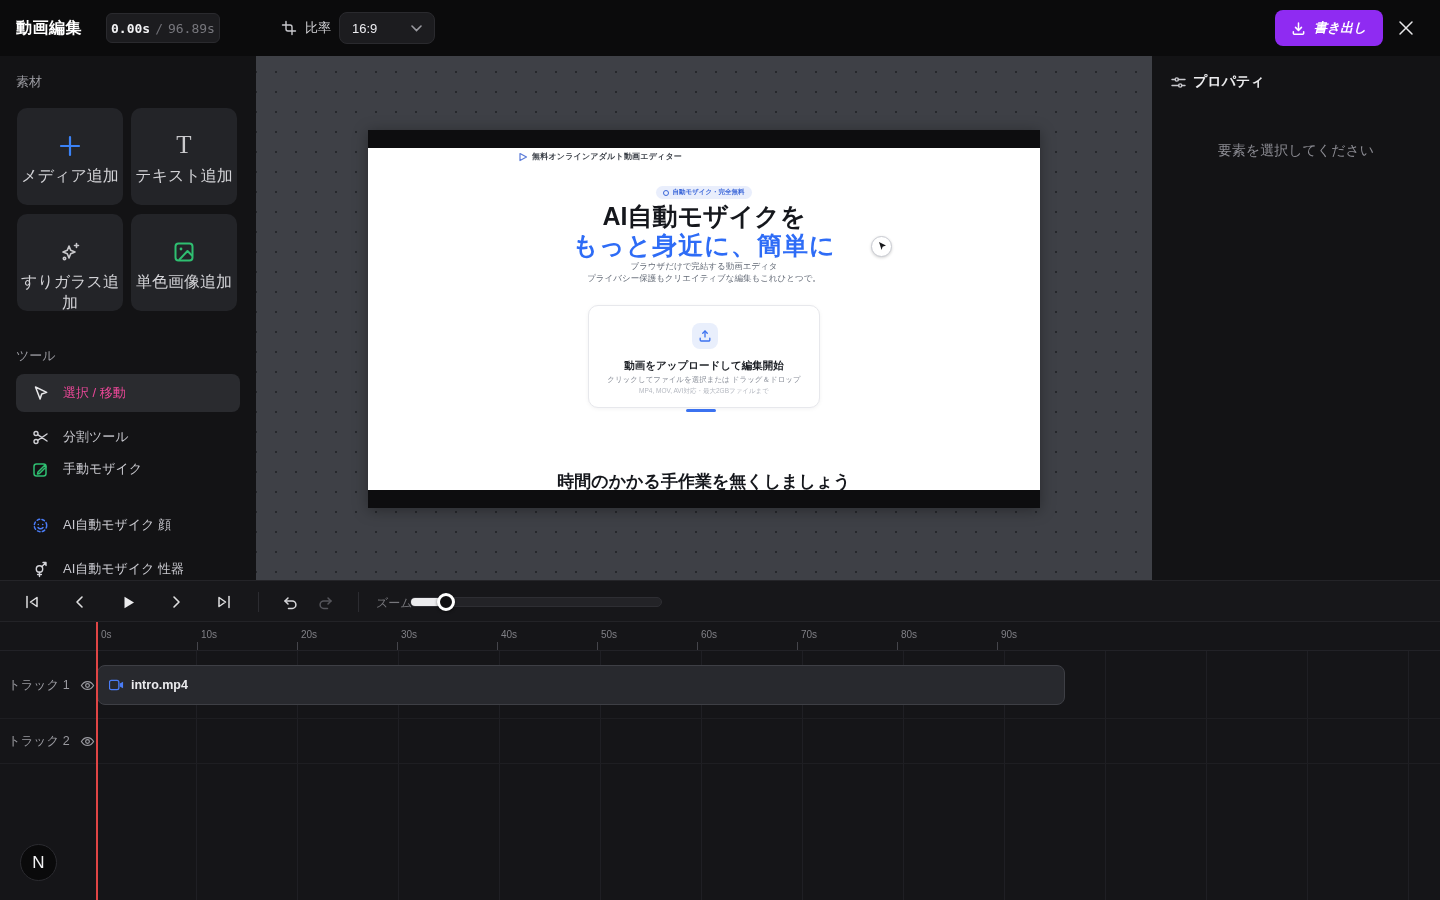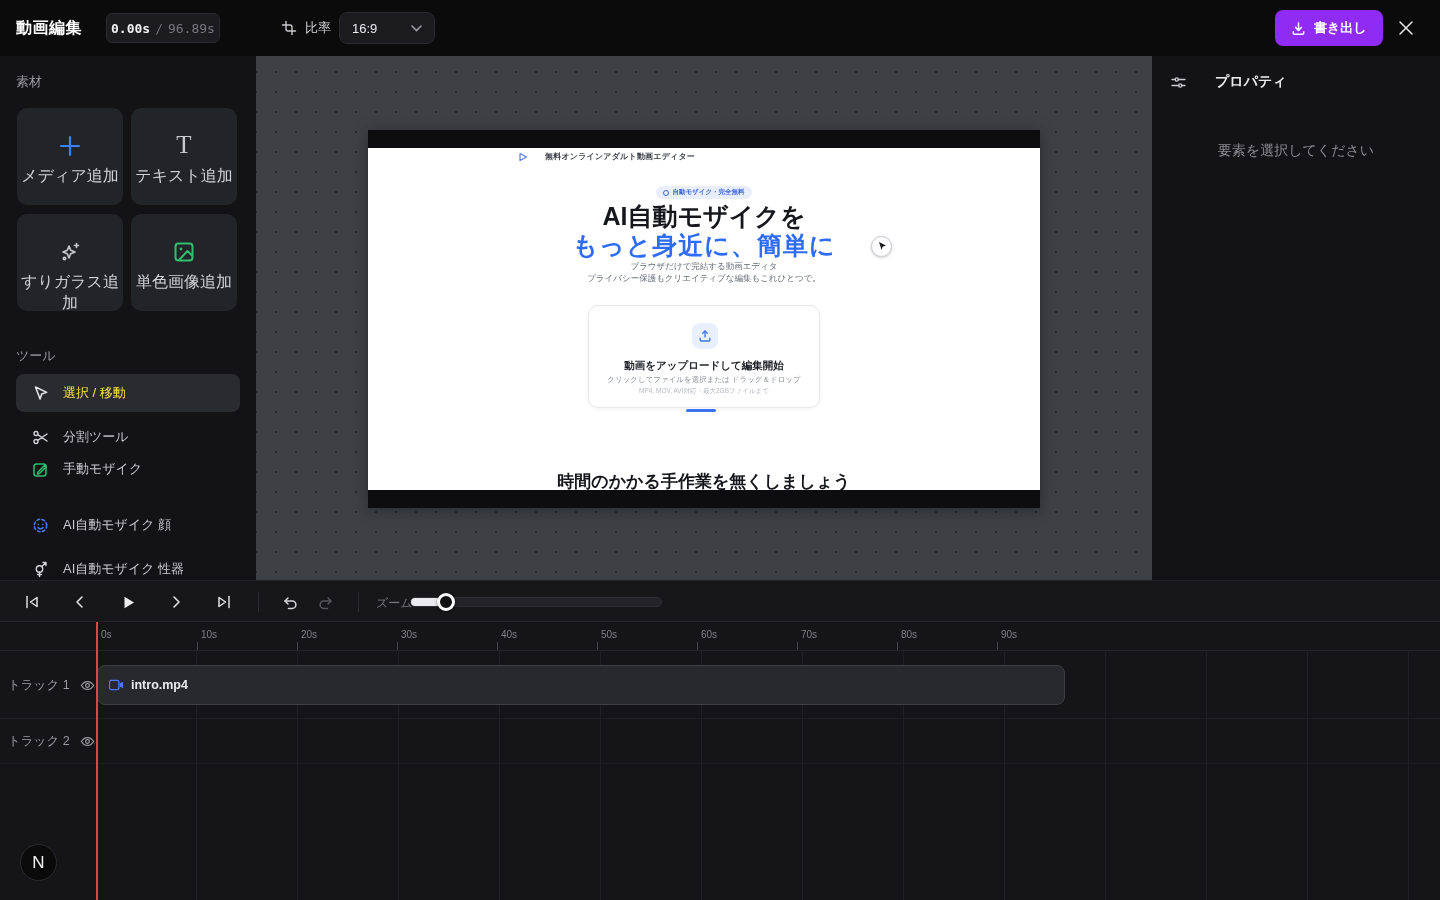--- a/index.html
+++ b/index.html
@@ -11,62 +11,62 @@
   
   .topbar { position:absolute; left:0; top:0; width:1440px; height:56px; background:#0b0b0c; z-index:30; }
   .app-title { position:absolute; left:16px; top:18px; font-size:16px; font-weight:700; color:#fff; letter-spacing:.5px; }
   .time-box { position:absolute; left:106px; top:13px; height:30px; padding:0 4px; background:#1c1c1f; border:1px solid #2a2a2e; border-radius:6px; display:flex; align-items:center; font-family:"DejaVu Sans Mono","Liberation Mono",monospace; font-size:13px; }
   .time-cur { color:#f2f2f4; font-weight:700; }
   .time-sep { color:#6f6f75; margin:0 5px; }
   .time-total { color:#77777d; }
   .ratio-group { position:absolute; left:281px; top:12px; height:32px; display:flex; align-items:center; gap:8px; }
   .ratio-label { font-size:13px; color:#d6d6da; }
   .ratio-select { height:32px; width:96px; background:#1c1c1f; border:1px solid #2a2a2e; border-radius:8px; display:flex; align-items:center; justify-content:space-between; padding:0 12px; font-size:13px; color:#ececf0; cursor:pointer; }
-  .export-btn { position:absolute; left:1275px; top:10px; height:36px; padding:0 16px; background:#8f2bf2; border:none; border-radius:8px; display:flex; align-items:center; gap:8px; color:#fff; font-size:13px; font-weight:600; cursor:pointer; font-family:inherit; }
+  .export-btn { position:absolute; left:1275px; top:10px; height:36px; padding:0 16px; background:#8f2bf2; border:none; border-radius:8px; display:flex; align-items:center; gap:8px; color:#fff; font-size:13px; font-weight:600; cursor:pointer; font-family:inherit;font-style:italic; }
   .close-btn { position:absolute; left:1394px; top:16px; width:24px; height:24px; background:none; border:none; cursor:pointer; display:flex; align-items:center; justify-content:center; }
 
   
   .sidebar { position:absolute; left:0; top:56px; width:256px; height:524px; background:#131315; overflow:hidden; z-index:10; }
   .section-header { position:absolute; left:16px; font-size:13px; font-weight:500; color:#9a9aa0; }
   .mat-card { position:absolute; width:106px; height:97px; background:#232428; border-radius:10px; cursor:pointer; border:none; font-family:inherit; }
   .mat-card .mat-icon { position:absolute; left:0; right:0; top:26px; display:flex; justify-content:center; }
   .mat-card .mat-label { position:absolute; left:0; right:0; top:58px; text-align:center; font-size:16px; color:#d2d2d6; }
   .tool-row { position:absolute; left:16px; width:224px; height:38px; border-radius:8px; display:flex; align-items:center; gap:14px; padding-left:16px; cursor:pointer; background:transparent; border:none; font-family:inherit; }
   .tool-row.active { background:#2a2b2f; }
   .tool-label { font-size:13px; color:#c9c9cf; }
-  .tool-row.active .tool-label { color:#fde047; }
+  .tool-row.active .tool-label { color:#ec4899; }
   .serif-t { font-family:"Liberation Serif","DejaVu Serif",serif; font-size:25px; color:#c9c9cc; line-height:22px; }
 
   
   .canvas { position:absolute; left:256px; top:56px; width:896px; height:524px; background-color:#3e4046;
             background-image:radial-gradient(#26282c 1.3px, transparent 1.4px); background-size:20px 20px; background-position:10px 6px; z-index:5; }
   .video { position:absolute; left:112px; top:74px; width:672px; height:378px; background:#fff; box-shadow:0 2px 14px rgba(0,0,0,.35); cursor:pointer; overflow:hidden; }
   .vbar { position:absolute; left:0; width:672px; height:18px; background:#0d0d0f; }
   .vbar.top { top:0; } .vbar.bottom { bottom:0; }
-  .v-logo { position:absolute; left:150px; top:21px; display:flex; align-items:center; gap:17px; }
+  .v-logo { position:absolute; left:150px; top:21px; display:flex; align-items:center; gap:4px; }
   .v-logo-text { font-size:8px; font-weight:700; color:#3a3f47; letter-spacing:.2px; }
   .v-dotline { position:absolute; left:24px; top:46px; width:624px; height:2px; background-image:radial-gradient(#d9dbe2 1px, transparent 1px); background-size:14px 2px; }
   .v-badge { position:absolute; left:0; right:0; top:56px; display:flex; justify-content:center; }
   .v-badge-pill { display:flex; align-items:center; gap:3px; height:13px; padding:0 7px; background:#e9eefc; border-radius:7px; font-size:6.5px; color:#3a66d9; font-weight:600; }
   .v-badge-dot { width:6px; height:6px; border:1px solid #3a66d9; border-radius:50%; }
   .v-h1 { position:absolute; left:0; right:0; top:72px; text-align:center; font-size:25px; line-height:28px; font-weight:800; color:#15171c; }
   .v-h2 { position:absolute; left:0; right:0; top:101px; text-align:center; font-size:25px; line-height:28px; font-weight:800; color:#2e6cf6; letter-spacing:1px; }
   .v-sub { position:absolute; left:0; right:0; text-align:center; font-size:8.5px; color:#646b77; }
   .v-cursor { position:absolute; left:503px; top:106px; width:21px; height:21px; background:#fff; border:1px solid #c9cbd2; border-radius:50%; box-shadow:0 1px 3px rgba(0,0,0,.18); display:flex; align-items:center; justify-content:center; }
   .v-upload { position:absolute; left:220px; top:175px; width:232px; height:103px; background:#fff; border:1px solid #e7e8ec; border-radius:10px; box-shadow:0 1px 4px rgba(20,24,40,.05); cursor:pointer; }
   .v-up-icon { position:absolute; left:103px; top:17px; width:26px; height:26px; background:#e9effc; border-radius:8px; display:flex; align-items:center; justify-content:center; }
   .v-up-title { position:absolute; left:0; right:0; top:53px; text-align:center; font-size:10.5px; font-weight:800; color:#1b1e24; }
   .v-up-sub { position:absolute; left:0; right:0; top:69px; text-align:center; font-size:7.5px; color:#8b909a; }
   .v-up-hint { position:absolute; left:0; right:0; top:81px; text-align:center; font-size:6.5px; color:#b4b8c0; }
   .v-scrollcue { position:absolute; left:318px; top:279px; width:30px; height:3px; border-radius:2px; background:#3b72f0; }
   .v-footer { position:absolute; left:0; right:0; top:340px; text-align:center; font-size:17px; font-weight:800; color:#15171c; }
 
   
   .rightpanel { position:absolute; left:1152px; top:56px; width:288px; height:524px; background:#131315; z-index:10; }
-  .prop-header { position:absolute; left:18px; top:17px; display:flex; align-items:center; gap:28px; }
+  .prop-header { position:absolute; left:18px; top:17px; display:flex; align-items:center; gap:6px; }
   .prop-title { font-size:14px; font-weight:700; color:#ececee; }
   .prop-empty { position:absolute; left:0; right:0; top:86px; text-align:center; font-size:14px; color:#8b8b92; }
 
   
   .controlbar { position:absolute; left:0; top:580px; width:1440px; height:42px; background:#17171a; border-top:1px solid #242428; border-bottom:1px solid #232327; z-index:20; }
   .cb-btn { position:absolute; top:7px; width:28px; height:28px; background:none; border:none; cursor:pointer; display:flex; align-items:center; justify-content:center; border-radius:6px; }
   .cb-div { position:absolute; top:11px; width:1px; height:20px; background:#2c2c31; }
   .zoom-label { position:absolute; left:376px; top:14px; font-size:12px; color:#77777c; }
   .zoom-slider { position:absolute; left:410px; top:16px; width:252px; height:10px; background:#232327; border:1px solid #2e2e33; border-radius:6px; cursor:pointer; }
   .zoom-fill { position:absolute; left:0; top:0; bottom:0; width:36px; background:#ececee; border-radius:6px 0 0 6px; }

